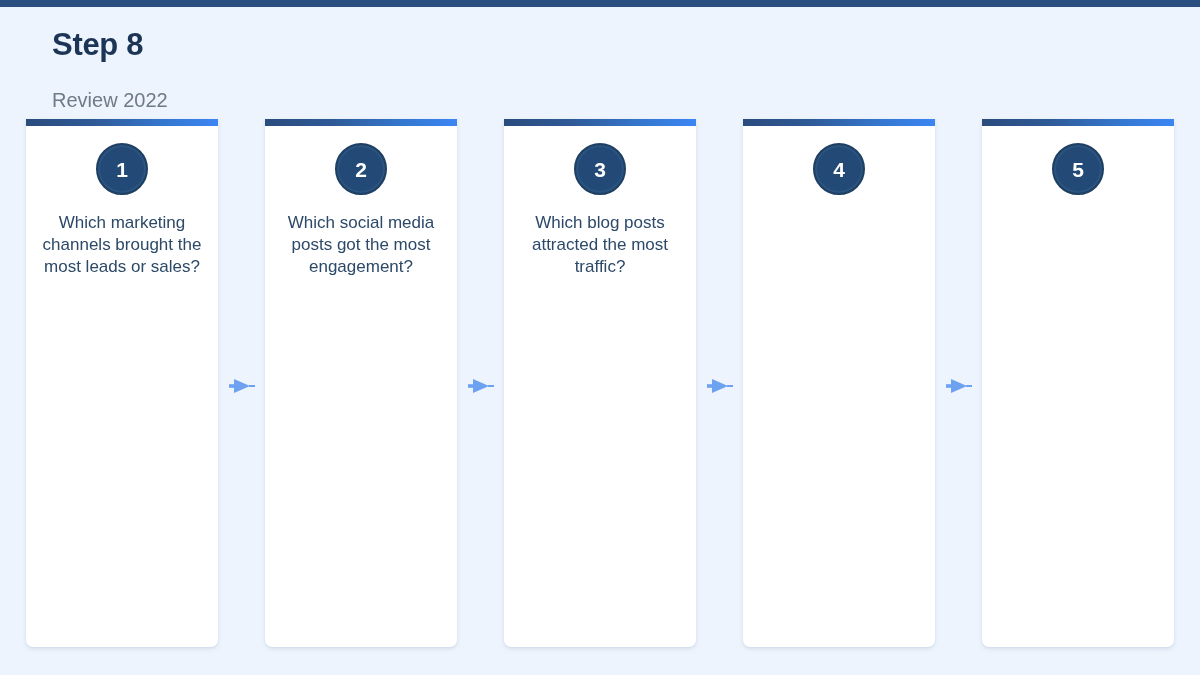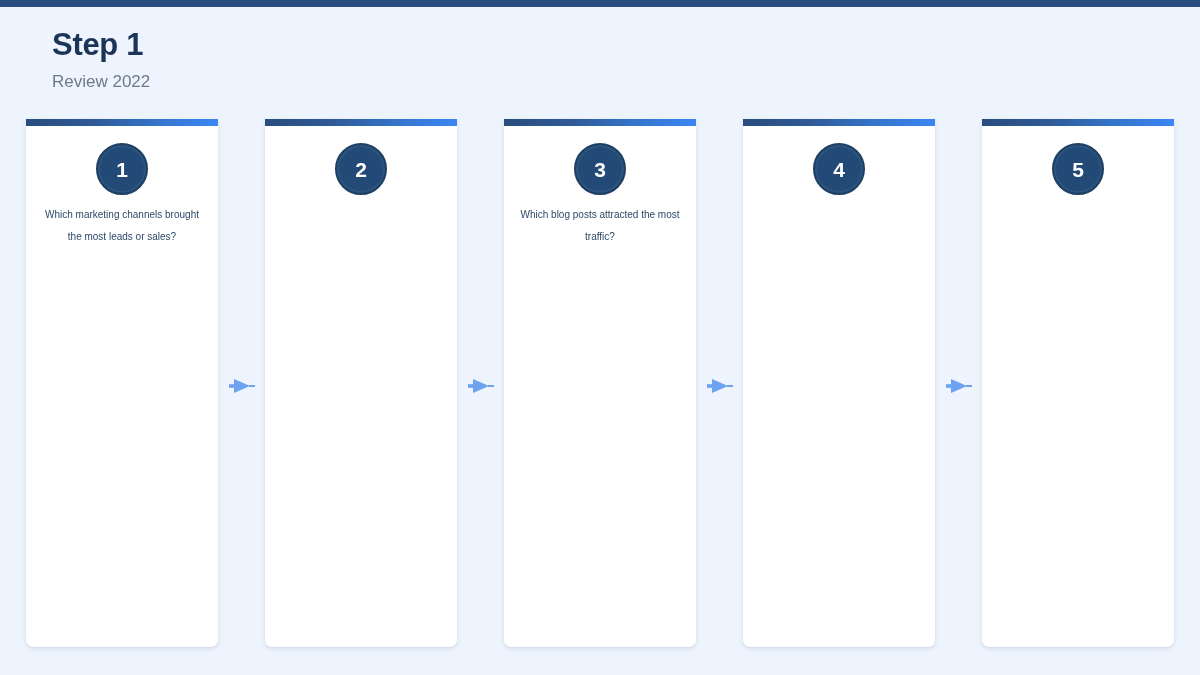--- a/index.html
+++ b/index.html
@@ -33,25 +33,25 @@
     width: 500px;
   }
   .page-title {
     font-size: 31px;
     font-weight: bold;
     color: #1c3557;
     letter-spacing: -0.3px;
     line-height: 38px;
   }
   .page-subtitle {
-    font-size: 17px;
+    font-size: 20px;
     font-weight: normal;
     color: #6f7a87;
     line-height: 24px;
-    margin-top: 6px;
+    margin-top: 24px;
   }
 
   
   .steps-row {
     position: absolute;
     left: 26px;
     top: 119px;
     width: 1148px;
     height: 528px;
     display: flex;
@@ -90,23 +90,23 @@
     display: flex;
     align-items: center;
     justify-content: center;
     color: #ffffff;
     font-size: 21px;
     font-weight: bold;
     line-height: 1;
   }
 
   .card-text {
-    margin-top: 9px;
+    margin-top: 17px;
     padding: 0 14px;
-    font-size: 10px;
+    font-size: 17px;
     line-height: 22px;
     color: #2c4968;
     text-align: center;
     font-weight: normal;
   }
 
   
   .connector {
     flex: 1 1 auto;
     display: flex;
@@ -120,21 +120,21 @@
     height: 20px;
     margin-top: 6px;
   }
 </style>
 </head>
 <body>
 
 <div class="top-strip"></div>
 
 <div class="header">
-  <div class="page-title">Step 1</div>
+  <div class="page-title">Step 8</div>
   <div class="page-subtitle">Review 2022</div>
 </div>
 
 <div class="steps-row">
 
   <div class="step-card">
     <div class="card-topbar"></div>
     <div class="badge">
       <span>1</span>
     </div>
@@ -147,20 +147,21 @@
       <polygon points="5,3 21,10 5,17" fill="#6da2f0"></polygon>
       <rect x="20" y="9" width="6" height="2" fill="#6da2f0"></rect>
     </svg>
   </div>
 
   <div class="step-card">
     <div class="card-topbar"></div>
     <div class="badge">
       <span>2</span>
     </div>
+    <div class="card-text">Which social media posts got the most engagement?</div>
   </div>
 
   <div class="connector">
     <svg class="arrow-icon" viewBox="0 0 26 20">
       <rect x="0" y="8.2" width="9" height="3.6" fill="#6da2f0"></rect>
       <polygon points="5,3 21,10 5,17" fill="#6da2f0"></polygon>
       <rect x="20" y="9" width="6" height="2" fill="#6da2f0"></rect>
     </svg>
   </div>
 

